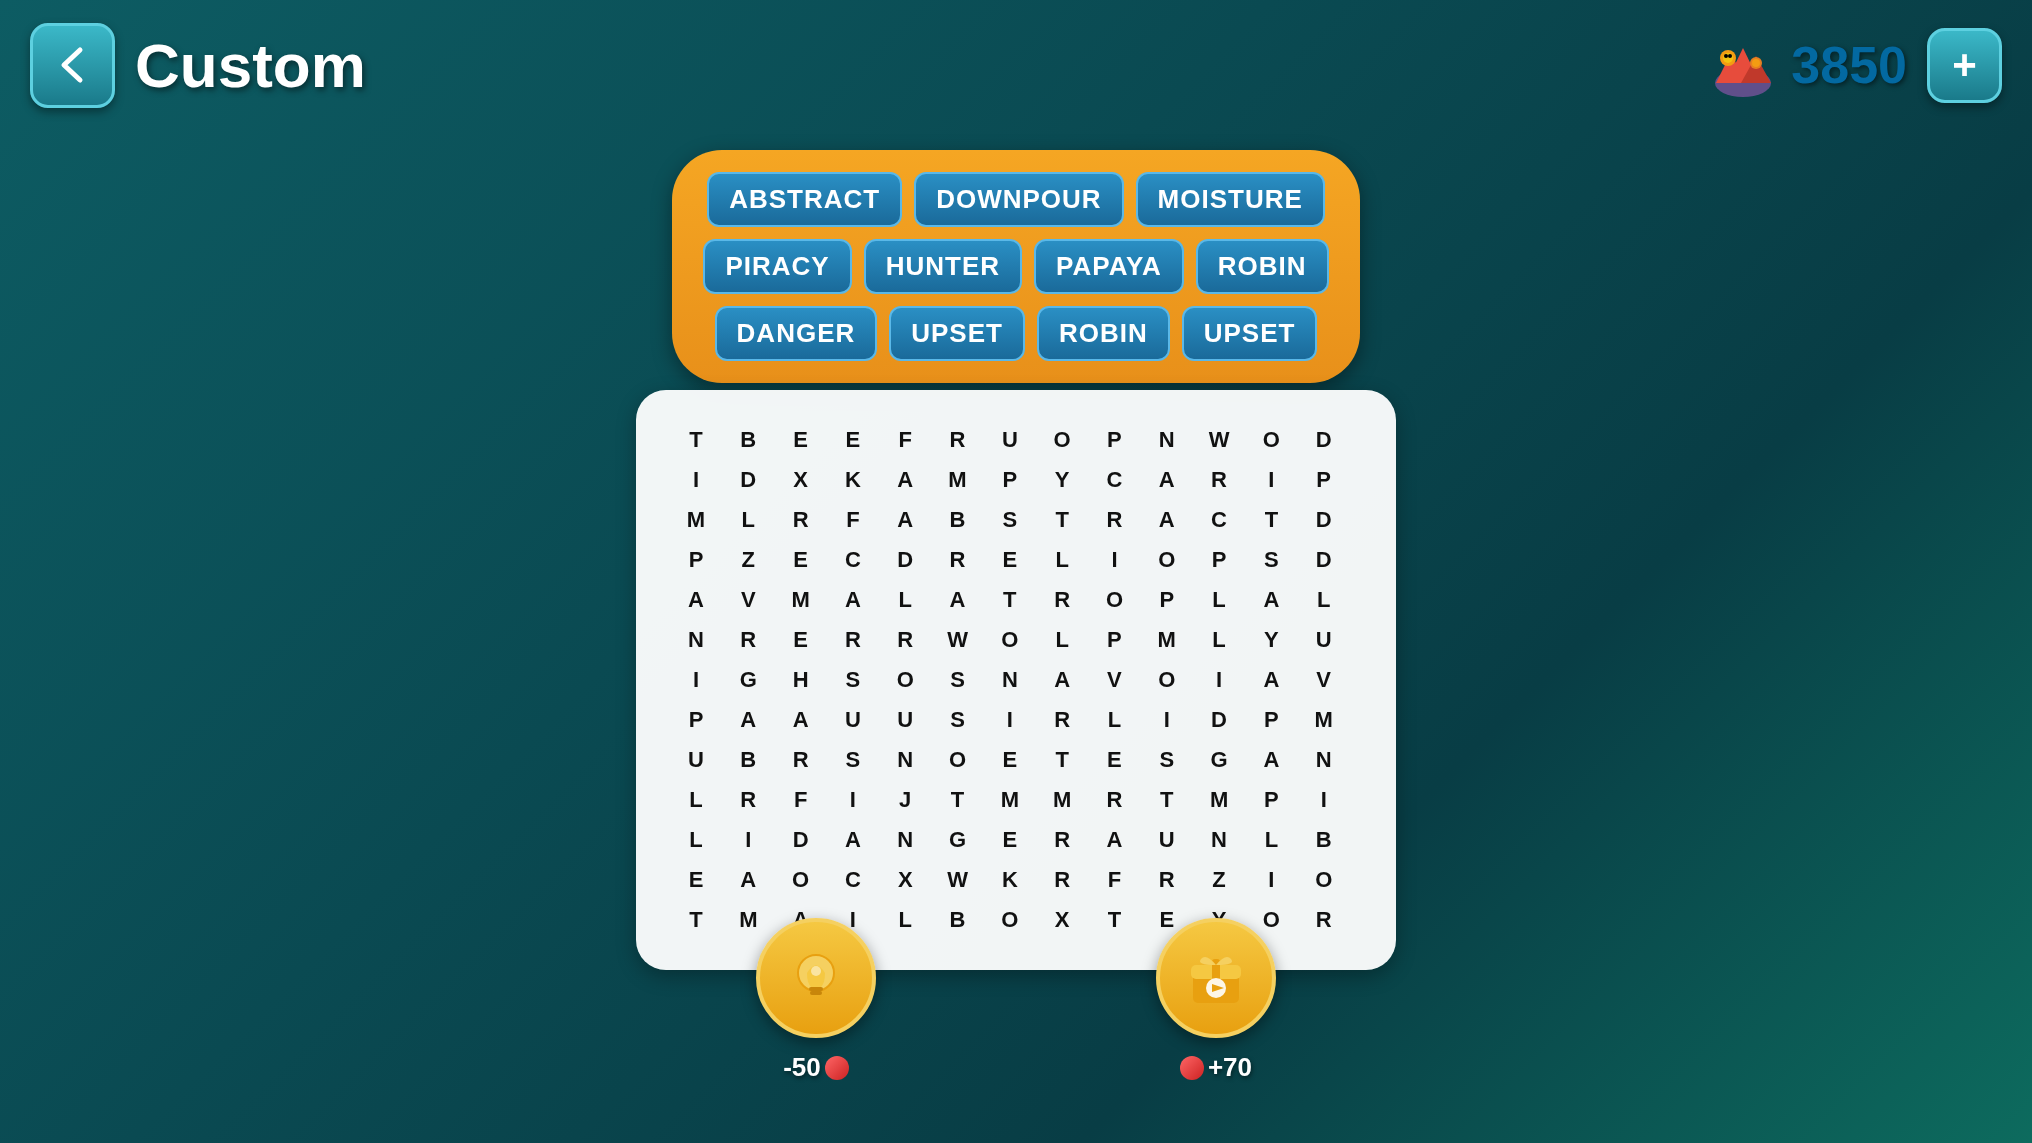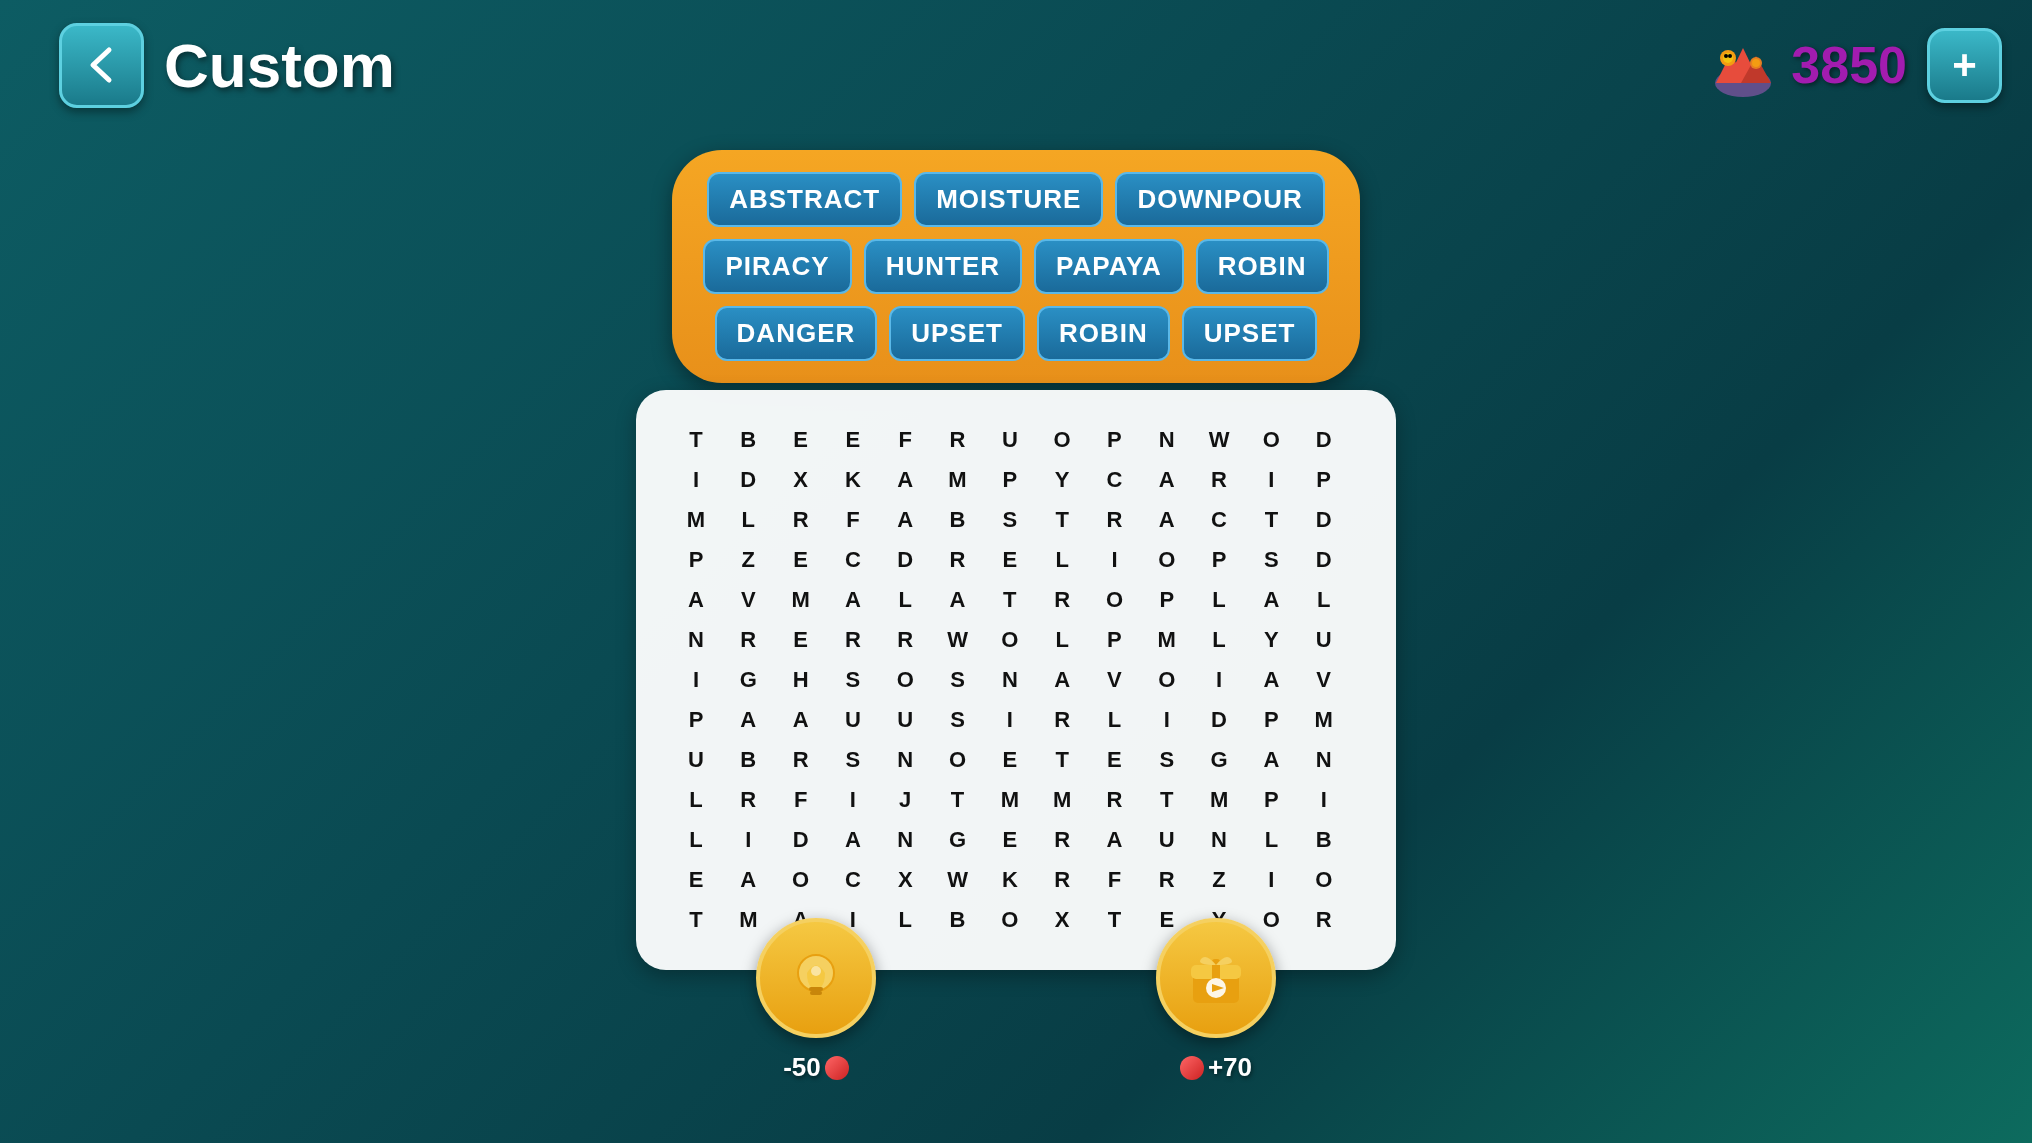--- a/index.html
+++ b/index.html
@@ -15,21 +15,20 @@
 
     
     #header {
       position: absolute;
       top: 0; left: 0; right: 0;
       height: 130px;
       display: flex;
       align-items: center;
       padding: 20px 30px;
       justify-content: space-between;
-      margin-left: 29px;
     }
 
     #header-left {
       display: flex;
       align-items: center;
       gap: 20px;
     }
 
     #back-button {
       width: 85px;
@@ -62,21 +61,21 @@
       gap: 20px;
     }
 
     #score-area {
       display: flex;
       align-items: center;
       gap: 10px;
     }
 
     #score-value {
-      color: #a21caf;
+      color: #0369a1;
       font-size: 52px;
       font-weight: bold;
       text-shadow: 2px 2px 5px rgba(0,0,0,0.5);
     }
 
     #add-button {
       width: 75px;
       height: 75px;
       background: linear-gradient(180deg, #3bb8c8 0%, #1a7a8a 100%);
       border-radius: 18px;
@@ -235,22 +234,22 @@
       </svg>
       <span id="score-value">3850</span>
     </div>
     <div id="add-button">+</div>
   </div>
 </div>
 
 <div id="word-list-panel">
   <div id="word-tags-container">
   <div class="word-tag">ABSTRACT</div>
+      <div class="word-tag">DOWNPOUR</div>
       <div class="word-tag">MOISTURE</div>
-      <div class="word-tag">DOWNPOUR</div>
       <div class="word-tag">PIRACY</div>
       <div class="word-tag">HUNTER</div>
       <div class="word-tag">PAPAYA</div>
       <div class="word-tag">ROBIN</div>
       <div class="word-tag">DANGER</div>
       <div class="word-tag">UPSET</div>
       <div class="word-tag">ROBIN</div>
       <div class="word-tag">UPSET</div>
     </div>
 </div>

